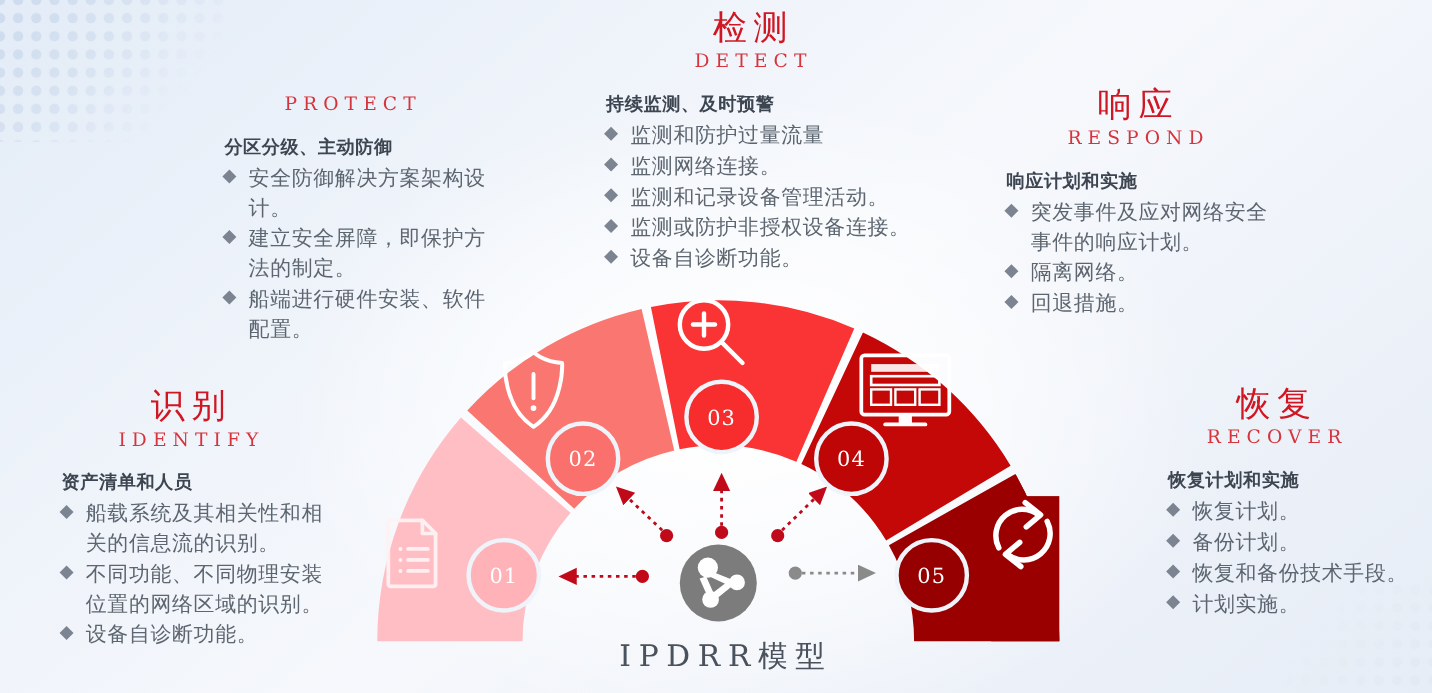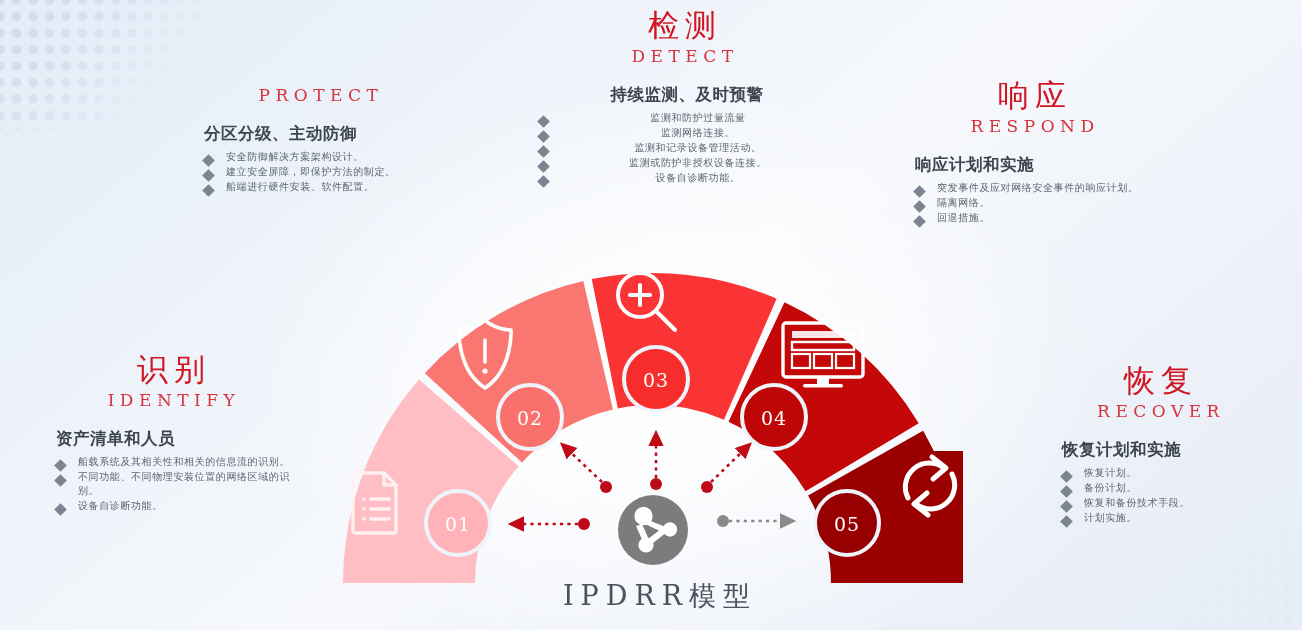--- a/index.html
+++ b/index.html
@@ -76,45 +76,45 @@
     margin-bottom: 5px;
   }
   ul.bullets {
     list-style: none;
     margin: 0;
     padding: 0;
   }
   ul.bullets li {
     position: relative;
     padding-left: 22px;
-    font-size: 10px;
+    font-size: 19px;
     line-height: 1.42;
     color: #5d6670;
     letter-spacing: .6px;
     margin-bottom: 1px;
   }
   ul.bullets li .bl {
     position: absolute;
     left: 0; top: 6px;
     width: 9px; height: 9px;
     background: #7b8490;
     transform: rotate(45deg);
   }
 
   
   #p-detect  { left: 535px; top: 8px;  width: 300px; }
   #p-protect { left: 196px; top: 82px; width: 250px; }
   #p-respond { left: 905px; top: 78px; width: 260px; }
   #p-identify{ left: 48px;  top: 352px;width: 252px; }
-  #p-recover { left: 1030px;top: 363px;width: 262px; }
+  #p-recover { left: 1030px;top: 350px;width: 262px; }
 
   #p-detect .body, #p-protect .body, #p-respond .body,
   #p-identify .body, #p-recover .body { margin-top: 18px; }
 
-  #p-detect .body { margin-left: 4px; text-align: center; }
+  #p-detect .body { margin-left: 16px; }
   #p-protect .body { margin-left: 8px; }
   #p-respond .body { margin-left: 10px; }
   #p-identify .body { margin-left: 8px; }
   #p-recover .body { margin-left: 32px; }
 
   #svgwrap {
     position: absolute;
     left: 0; top: 0;
     width: 1302px; height: 630px;
     pointer-events: none;

